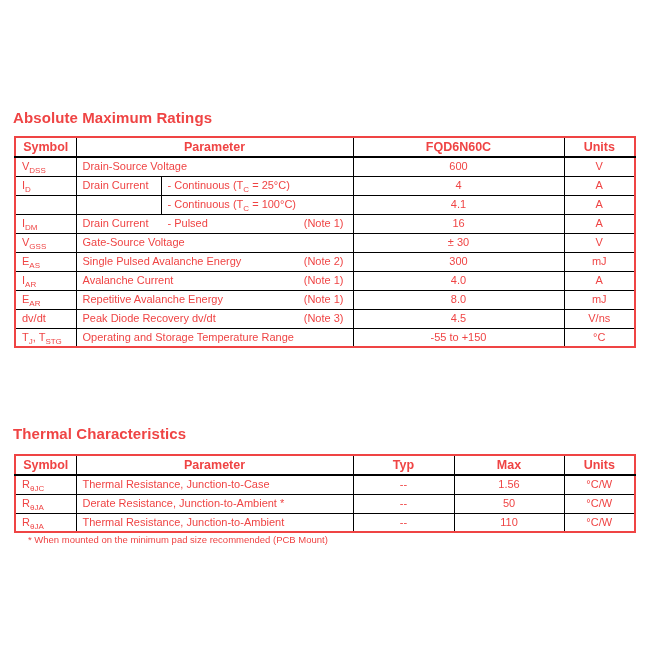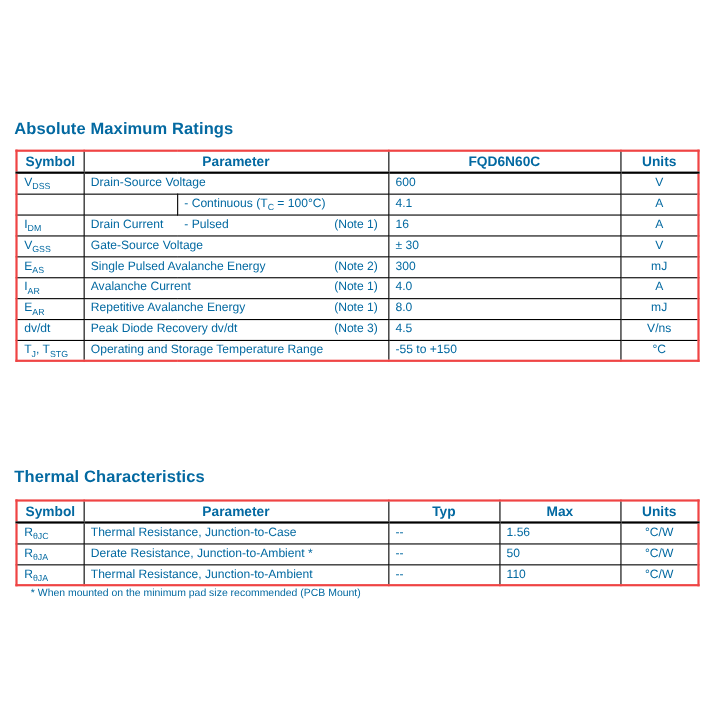--- a/index.html
+++ b/index.html
@@ -2,21 +2,21 @@
 <html><head>
 <meta charset="utf-8">
 <style>
   html, body { margin: 0; padding: 0; background: #ffffff; }
   .page {
     position: relative;
     width: 637px;
     height: 657px;
     background: #ffffff;
     font-family: "Liberation Sans", "DejaVu Sans", sans-serif;
-    color: #0369a1;
+    color: #ef4444;
   }
   .section-title {
     position: absolute;
     left: 13px;
     margin: 0;
     font-size: 15px;
     font-weight: bold;
     letter-spacing: 0.1px;
   }
   .title-amr { top: 109px; }
@@ -52,21 +52,21 @@
   }
   thead tr { height: 20px; }
   tbody tr { height: 19px; }
   tr.row-tall { height: 37px; }
   tr.row-tall td { white-space: normal; }
   tr.row-tall td.val, tr.row-tall td.unit { vertical-align: top; padding-top: 3px; }
 
   td.sym  { text-align: left; }
   td.param { text-align: left; }
   td.param-center { text-align: center; }
-  td.val  { }
+  td.val  { text-align: center; }
   td.unit { text-align: center; }
 
   sub { font-size: 8px; line-height: 0; letter-spacing: 0; }
 
   .pflex { display: flex; justify-content: space-between; align-items: baseline; }
   .pflex .note { text-align: right; margin-right: 3px; }
   .lead-w { display: inline-block; width: 85px; }
 
   .footnote {
     position: absolute;
@@ -100,20 +100,27 @@
       </tr>
     </thead>
     <tbody>
       <tr>
         <td class="sym">V<sub>DSS</sub></td>
         <td class="param" colspan="2">Drain-Source Voltage</td>
         <td class="val">600</td>
         <td class="unit">V</td>
       </tr>
       <tr>
+        <td class="sym">I<sub>D</sub></td>
+        <td class="param">Drain Current</td>
+        <td class="param">- Continuous (T<sub>C</sub> = 25°C)</td>
+        <td class="val">4</td>
+        <td class="unit">A</td>
+      </tr>
+      <tr>
         <td class="sym"></td>
         <td class="param"></td>
         <td class="param">- Continuous (T<sub>C</sub> = 100°C)</td>
         <td class="val">4.1</td>
         <td class="unit">A</td>
       </tr>
       <tr>
         <td class="sym">I<sub>DM</sub></td>
         <td class="param" colspan="2">
           <div class="pflex">

